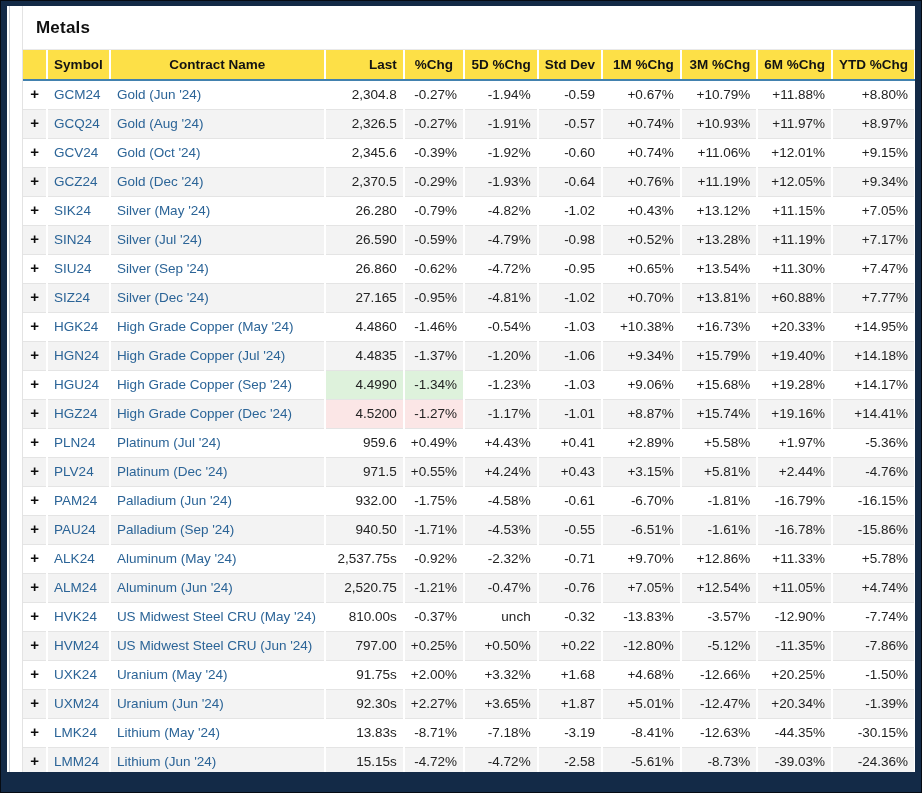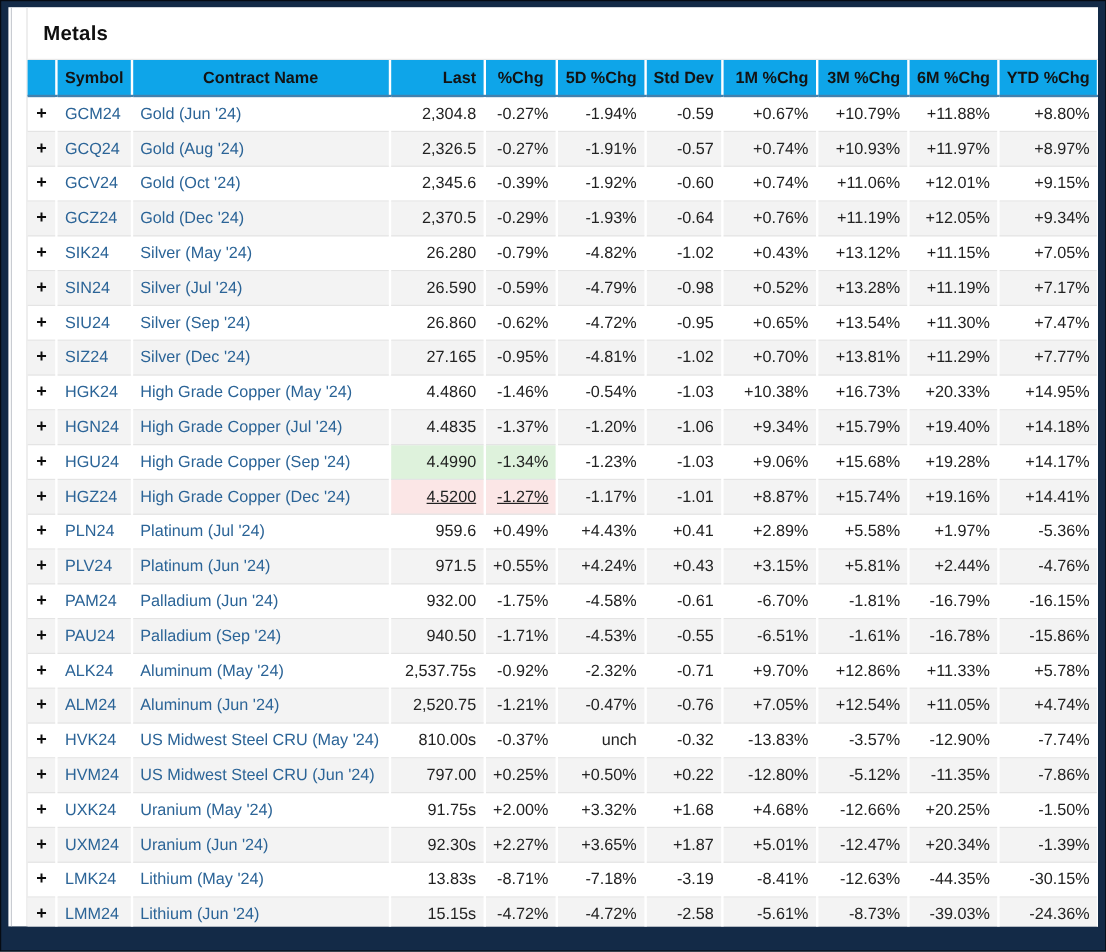--- a/index.html
+++ b/index.html
@@ -36,21 +36,21 @@
   }
   table.quotes {
     border-collapse:collapse; table-layout:auto;
     width:893px;
   }
   table.quotes th {
     font-size:13.5px; font-weight:700; color:#131313;
     padding:7px 6px;
     border-bottom:2px solid var(--underline,#4281ae);
     border-right:2px solid #fff;
-    white-space:nowrap; background:#0ea5e9;
+    white-space:nowrap; background:#fde047;
   }
   table.quotes td {
     font-size:13.5px; color:#222;
     padding:6px 6px;
     line-height:16px;
     border-top:1px solid #e4e4e4;
     border-right:2px solid #fff;
     white-space:nowrap;
   }
   tbody tr:nth-child(even) { background:#f3f3f3; }
@@ -60,21 +60,21 @@
   .pos  { color:var(--pos,#1e8a4d); }
   .neg  { color:var(--neg,#cf2a1d); }
   .unch { color:var(--unch,#7b2fc4);margin-top:34px; }
   .dark { color:#1c1c1c; }
   .link { color:var(--link,#2b6497); text-decoration:none; cursor:pointer; }
   .plus {
     font-weight:900; font-size:15px; color:#0d0d0d;
     cursor:pointer; line-height:14px; display:inline-block;
   }
   .flash-up   { background:var(--flashup,#def2dc); }
-  .flash-down { background:var(--flashdown,#fbe6e6);text-decoration:underline; }
+  .flash-down { background:var(--flashdown,#fbe6e6); }
 </style>
 </head>
 <body>
 
 <div class="frame">
   <div class="page">
     <div class="gutter-line"></div>
     <div class="panel">
       <div class="titlebar">
         <span class="title">Metals</span>
@@ -190,21 +190,21 @@
             <tr>
               <td class="al-center"><span class="plus">+</span></td>
               <td class="al-left"><a class="link">SIZ24</a></td>
               <td class="al-left"><a class="link">Silver (Dec '24)</a></td>
               <td class="al-right dark">27.165</td>
               <td class="al-right neg">-0.95%</td>
               <td class="al-right neg">-4.81%</td>
               <td class="al-right neg">-1.02</td>
               <td class="al-right pos">+0.70%</td>
               <td class="al-right pos">+13.81%</td>
-              <td class="al-right pos">+11.29%</td>
+              <td class="al-right pos">+60.88%</td>
               <td class="al-right pos">+7.77%</td>
             </tr>
             <tr>
               <td class="al-center"><span class="plus">+</span></td>
               <td class="al-left"><a class="link">HGK24</a></td>
               <td class="al-left"><a class="link">High Grade Copper (May '24)</a></td>
               <td class="al-right dark">4.4860</td>
               <td class="al-right neg">-1.46%</td>
               <td class="al-right neg">-0.54%</td>
               <td class="al-right neg">-1.03</td>
@@ -261,21 +261,21 @@
               <td class="al-right pos">+4.43%</td>
               <td class="al-right pos">+0.41</td>
               <td class="al-right pos">+2.89%</td>
               <td class="al-right pos">+5.58%</td>
               <td class="al-right pos">+1.97%</td>
               <td class="al-right neg">-5.36%</td>
             </tr>
             <tr>
               <td class="al-center"><span class="plus">+</span></td>
               <td class="al-left"><a class="link">PLV24</a></td>
-              <td class="al-left"><a class="link">Platinum (Jun '24)</a></td>
+              <td class="al-left"><a class="link">Platinum (Dec '24)</a></td>
               <td class="al-right dark">971.5</td>
               <td class="al-right pos">+0.55%</td>
               <td class="al-right pos">+4.24%</td>
               <td class="al-right pos">+0.43</td>
               <td class="al-right pos">+3.15%</td>
               <td class="al-right pos">+5.81%</td>
               <td class="al-right pos">+2.44%</td>
               <td class="al-right neg">-4.76%</td>
             </tr>
             <tr>

